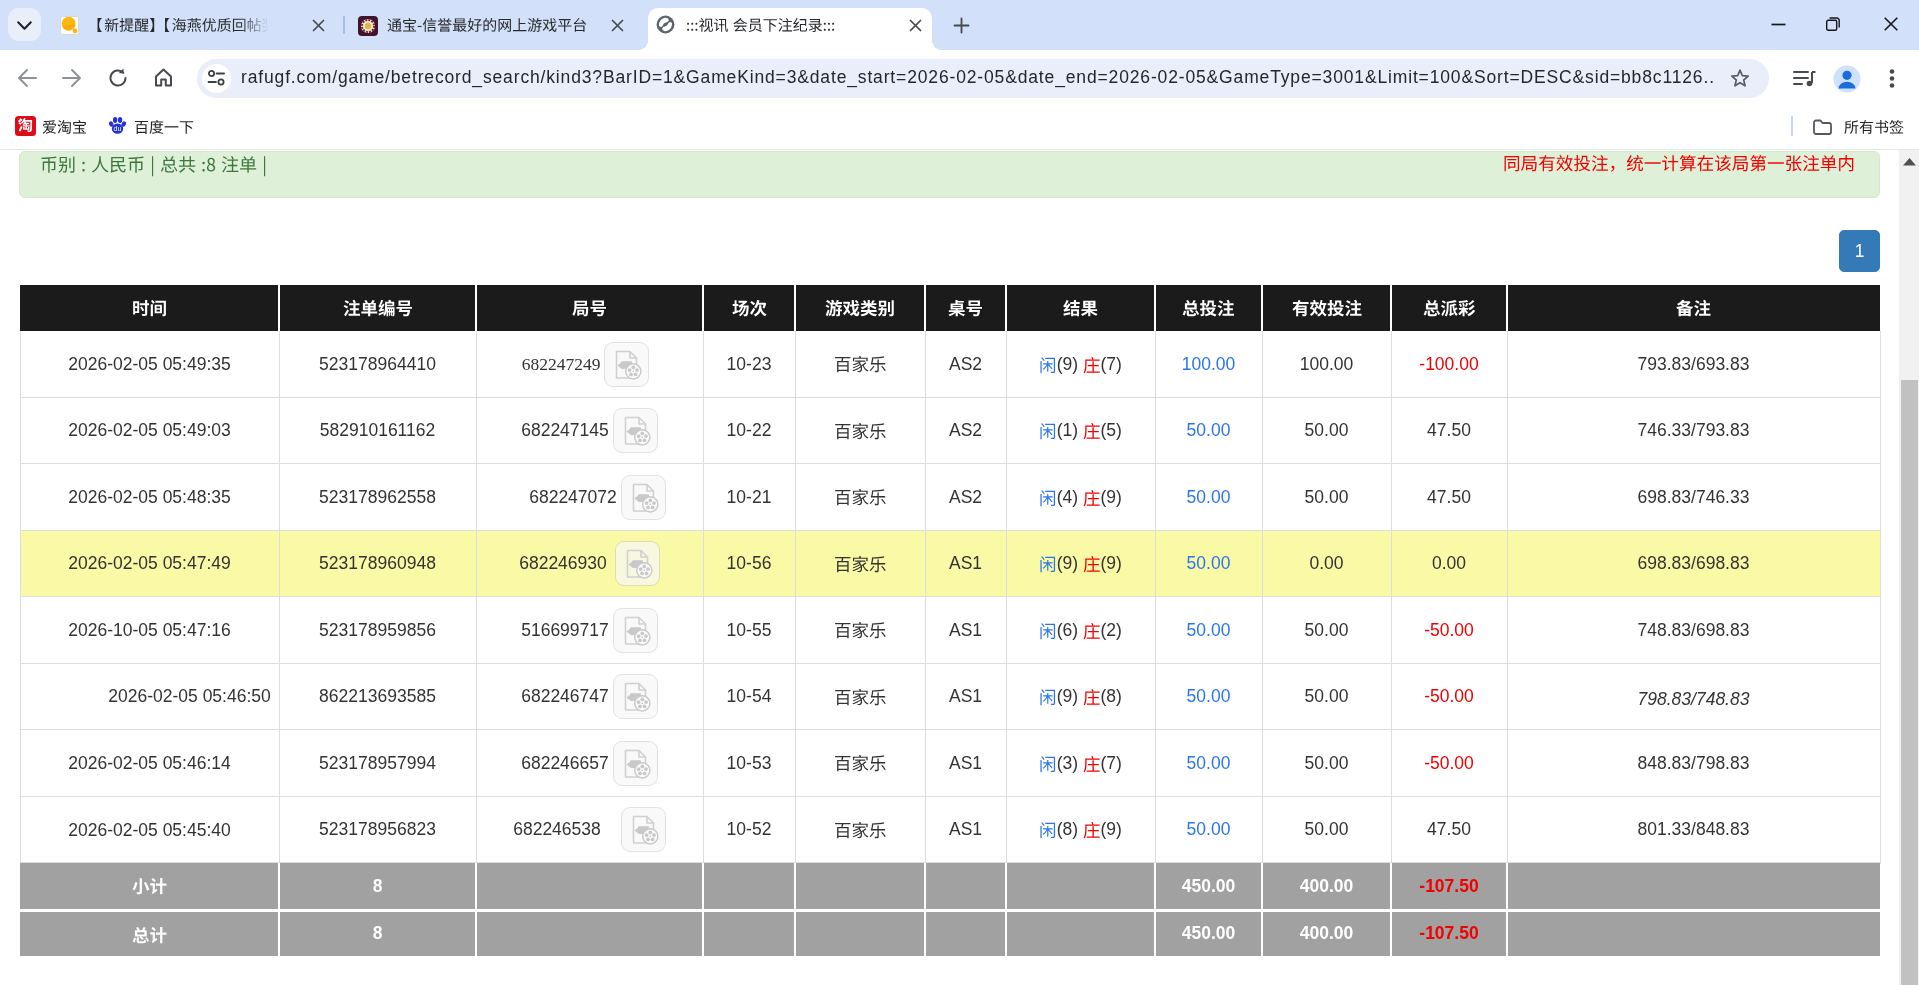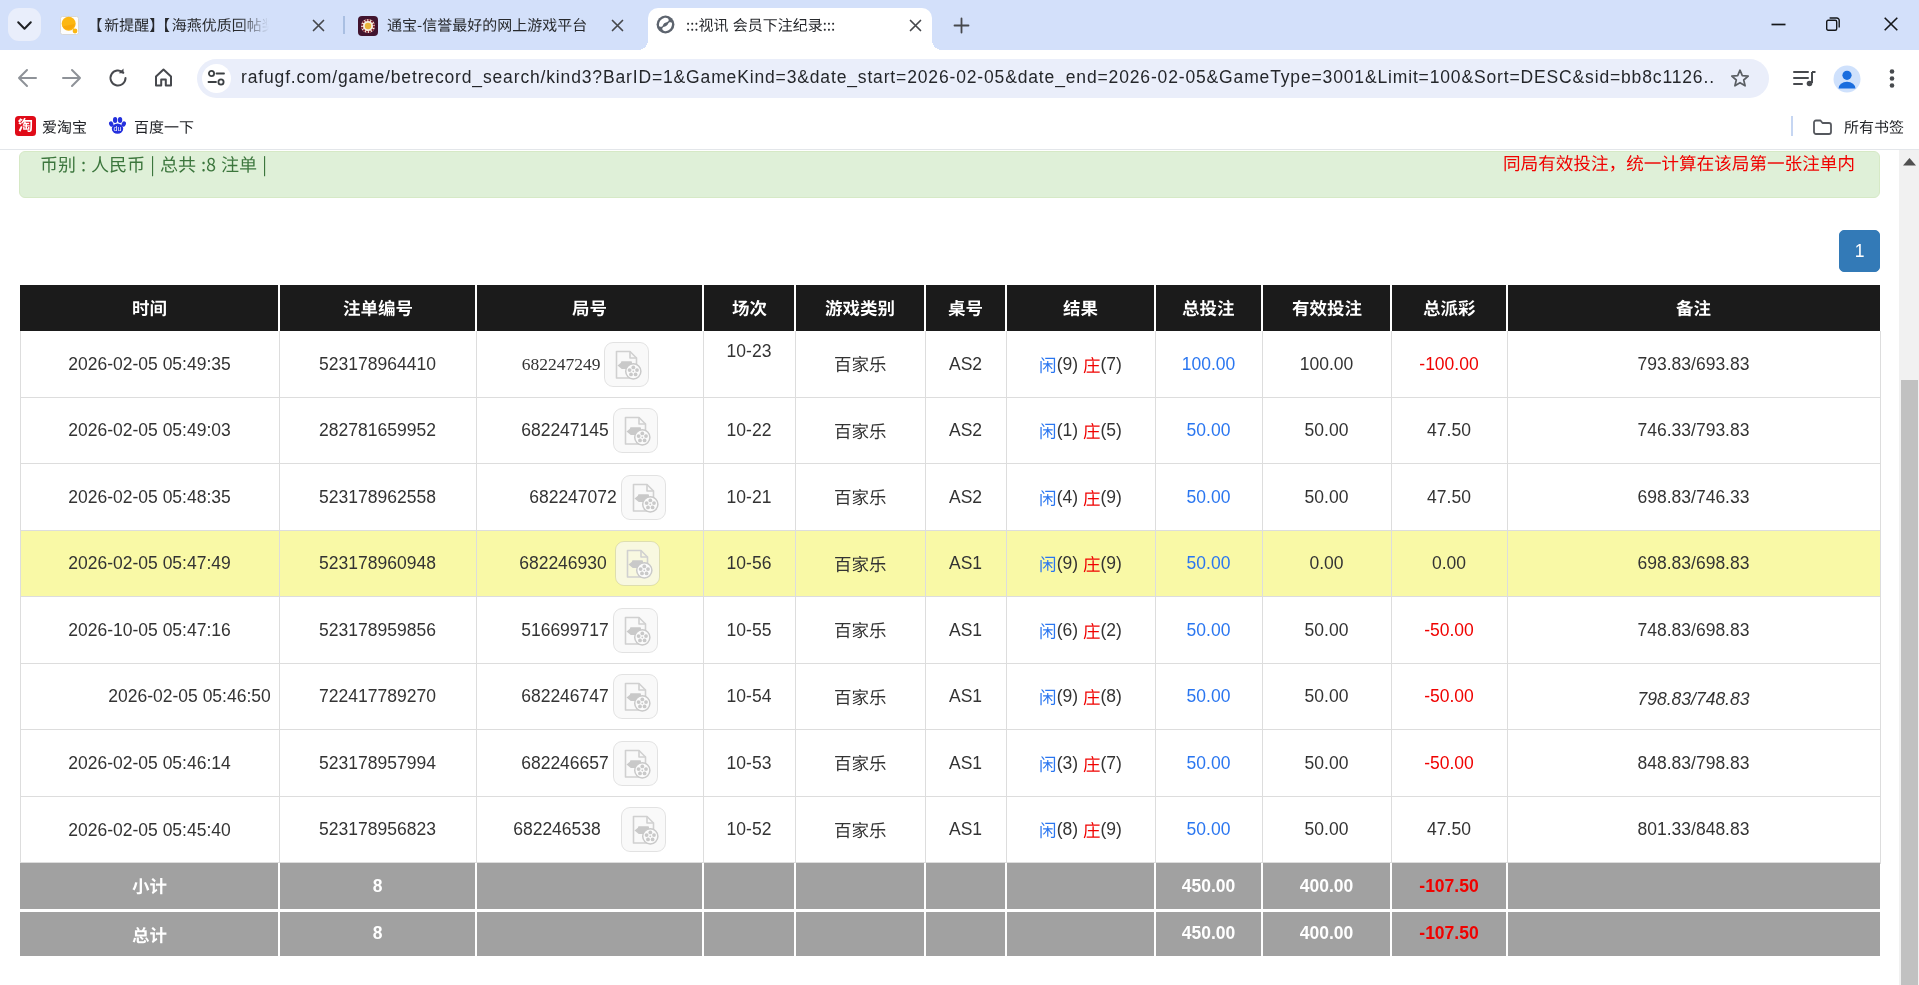--- a/index.html
+++ b/index.html
@@ -354,21 +354,21 @@
 <g fill="#c9c9c9">
         <circle cx="29.3" cy="25.4" r="1.9"></circle>
         <circle cx="25.6" cy="28.1" r="1.9"></circle>
         <circle cx="27" cy="32.4" r="1.9"></circle>
         <circle cx="31.6" cy="32.4" r="1.9"></circle>
         <circle cx="33" cy="28.1" r="1.9"></circle>
         <circle cx="29.3" cy="29.3" r="0.9"></circle>
       </g>
 </svg>
   </div>
-<div class="cell" style="left:703px;top:318px;width:92px;height:66.5px;">10-23</div>
+<div class="cell" style="left:703px;top:331px;width:92px;height:66.5px;">10-23</div>
 <svg class="t" style="left:833.75px;top:356.1px;" width="52.5" height="22.8">
     <g transform="translate(0,14.79) scale(0.01750)" fill="#333">
       <use href="#r767e" x="0"></use>
       <use href="#r5bb6" x="1000"></use>
       <use href="#r4e50" x="2000"></use>
     </g>
   </svg>
 <div class="cell" style="left:925px;top:331px;width:81px;height:66.5px;">AS2</div>
 <div class="cell" style="left:1006px;top:331px;width:149px;height:66.5px;">
     <svg class="ti" style="margin-top:3px" width="17.5" height="18.4">
@@ -383,21 +383,21 @@
       </g>
     </svg>
     <span>(7)</span>
   </div>
 <div class="cell" style="left:1155px;top:331px;width:107px;height:66.5px;color:#2a76f0;">100.00</div>
 <div class="cell" style="left:1262px;top:331px;width:129px;height:66.5px;">100.00</div>
 <div class="cell" style="left:1391px;top:331px;width:116px;height:66.5px;color:#f00200;">-100.00</div>
 <div class="cell" style="left:1507px;top:331px;width:373px;height:66.5px;">793.83/693.83</div>
 <div class="a" style="left:19.5px;top:463px;width:1860.5px;height:1px;background:#ddd"></div>
 <div class="cell" style="left:20px;top:397.5px;width:259px;height:66.5px;">2026-02-05 05:49:03</div>
-<div class="cell" style="left:279px;top:397.5px;width:197px;height:66.5px;">282781659952</div>
+<div class="cell" style="left:279px;top:397.5px;width:197px;height:66.5px;">582910161162</div>
 <div class="cell" style="left:476px;top:397.5px;width:227px;height:66.5px;">
     <span style="margin-right:4px">682247145</span>
     <svg class="ti" width="45" height="45" viewBox="0 0 45 45">
 <rect x="0.5" y="0.5" width="44" height="44" rx="8.5" fill="rgba(247,247,247,0.72)" stroke="rgba(0,0,0,0.10)"></rect>
 <g stroke="#d0d0d0" fill="none" stroke-width="1.6" stroke-linejoin="round">
 <path d="M12.5 9.5 H26 L32.5 16 V36 H12.5 Z"></path>
         <path d="M26 9.5 V16 H32.5"></path>
       </g>
 <g fill="#c9c9c9">
         <path d="M13.5 23.4 L17.2 20.6 V26.4 Z"></path>
@@ -596,21 +596,21 @@
       </g>
     </svg>
     <span>(2)</span>
   </div>
 <div class="cell" style="left:1155px;top:597px;width:107px;height:66.5px;color:#2a76f0;">50.00</div>
 <div class="cell" style="left:1262px;top:597px;width:129px;height:66.5px;">50.00</div>
 <div class="cell" style="left:1391px;top:597px;width:116px;height:66.5px;color:#f00200;">-50.00</div>
 <div class="cell" style="left:1507px;top:597px;width:373px;height:66.5px;">748.83/698.83</div>
 <div class="a" style="left:19.5px;top:729px;width:1860.5px;height:1px;background:#ddd"></div>
 <div class="cell" style="left:20px;top:663.5px;width:259px;height:66.5px;margin-left:40px;">2026-02-05 05:46:50</div>
-<div class="cell" style="left:279px;top:663.5px;width:197px;height:66.5px;">722417789270</div>
+<div class="cell" style="left:279px;top:663.5px;width:197px;height:66.5px;">862213693585</div>
 <div class="cell" style="left:476px;top:663.5px;width:227px;height:66.5px;">
     <span style="margin-right:4px">682246747</span>
     <svg class="ti" width="45" height="45" viewBox="0 0 45 45">
 <rect x="0.5" y="0.5" width="44" height="44" rx="8.5" fill="rgba(247,247,247,0.72)" stroke="rgba(0,0,0,0.10)"></rect>
 <g stroke="#d0d0d0" fill="none" stroke-width="1.6" stroke-linejoin="round">
 <path d="M12.5 9.5 H26 L32.5 16 V36 H12.5 Z"></path>
         <path d="M26 9.5 V16 H32.5"></path>
       </g>
 <g fill="#c9c9c9">
         <path d="M13.5 23.4 L17.2 20.6 V26.4 Z"></path>

